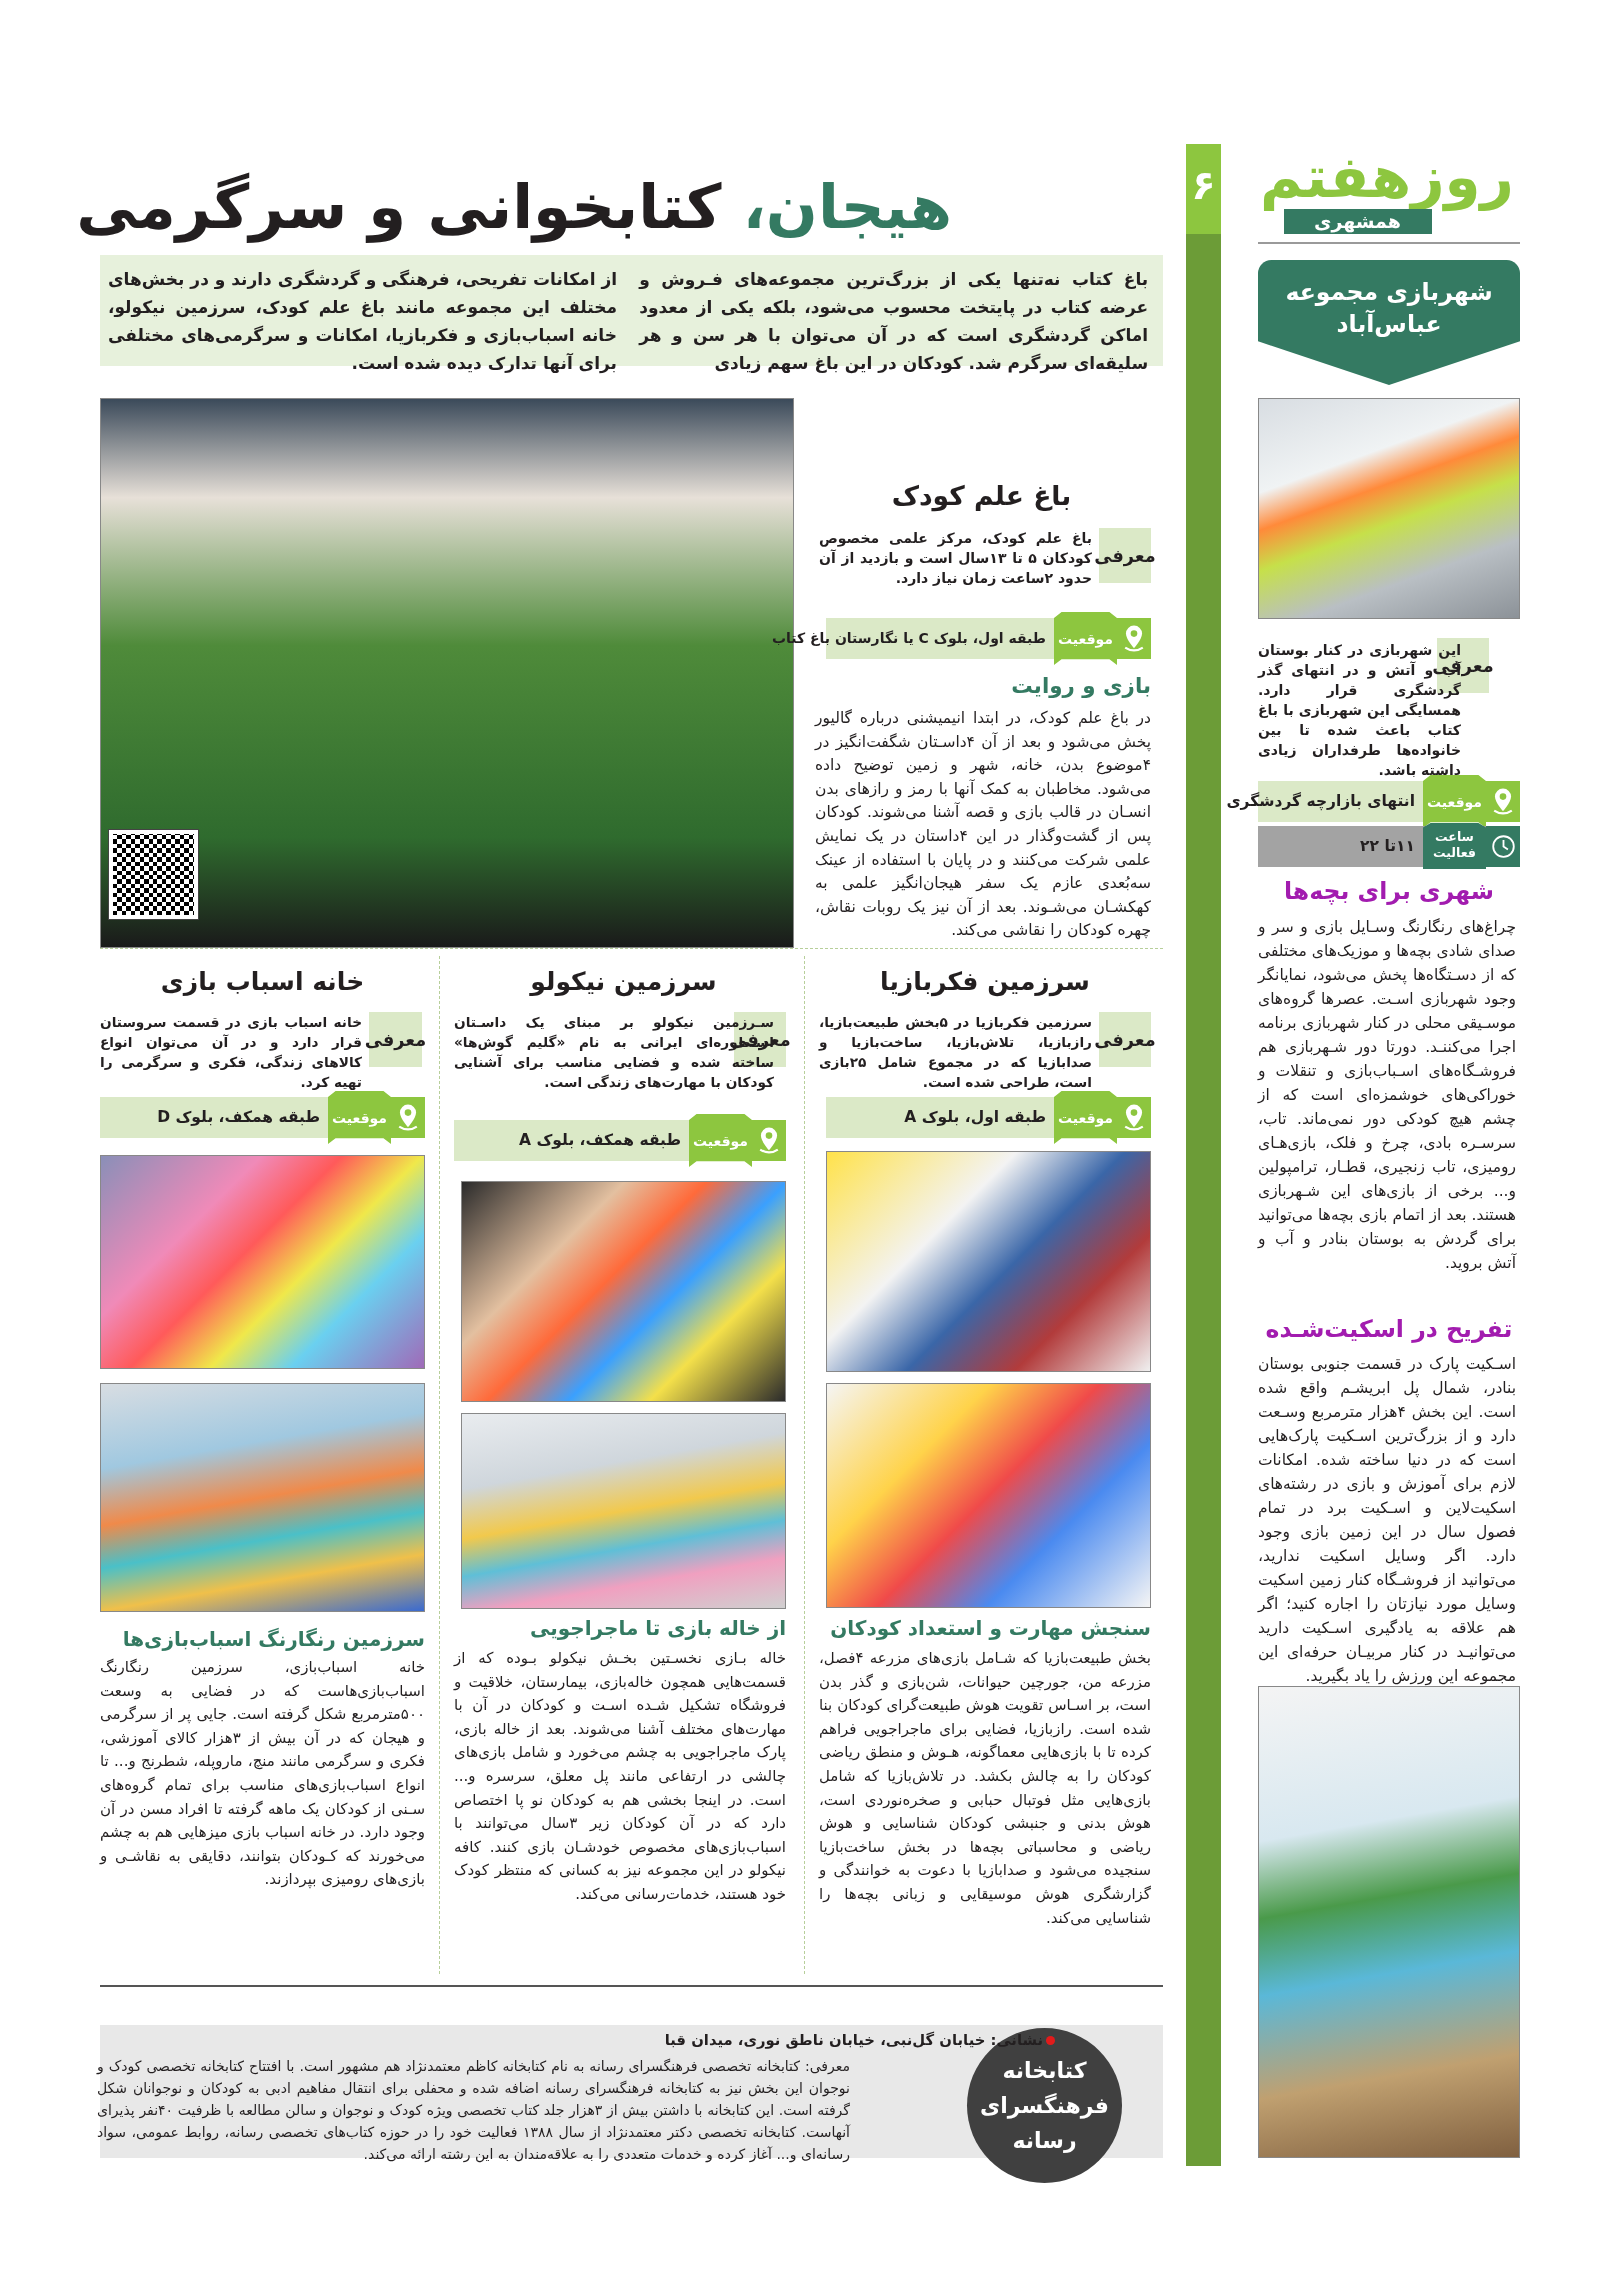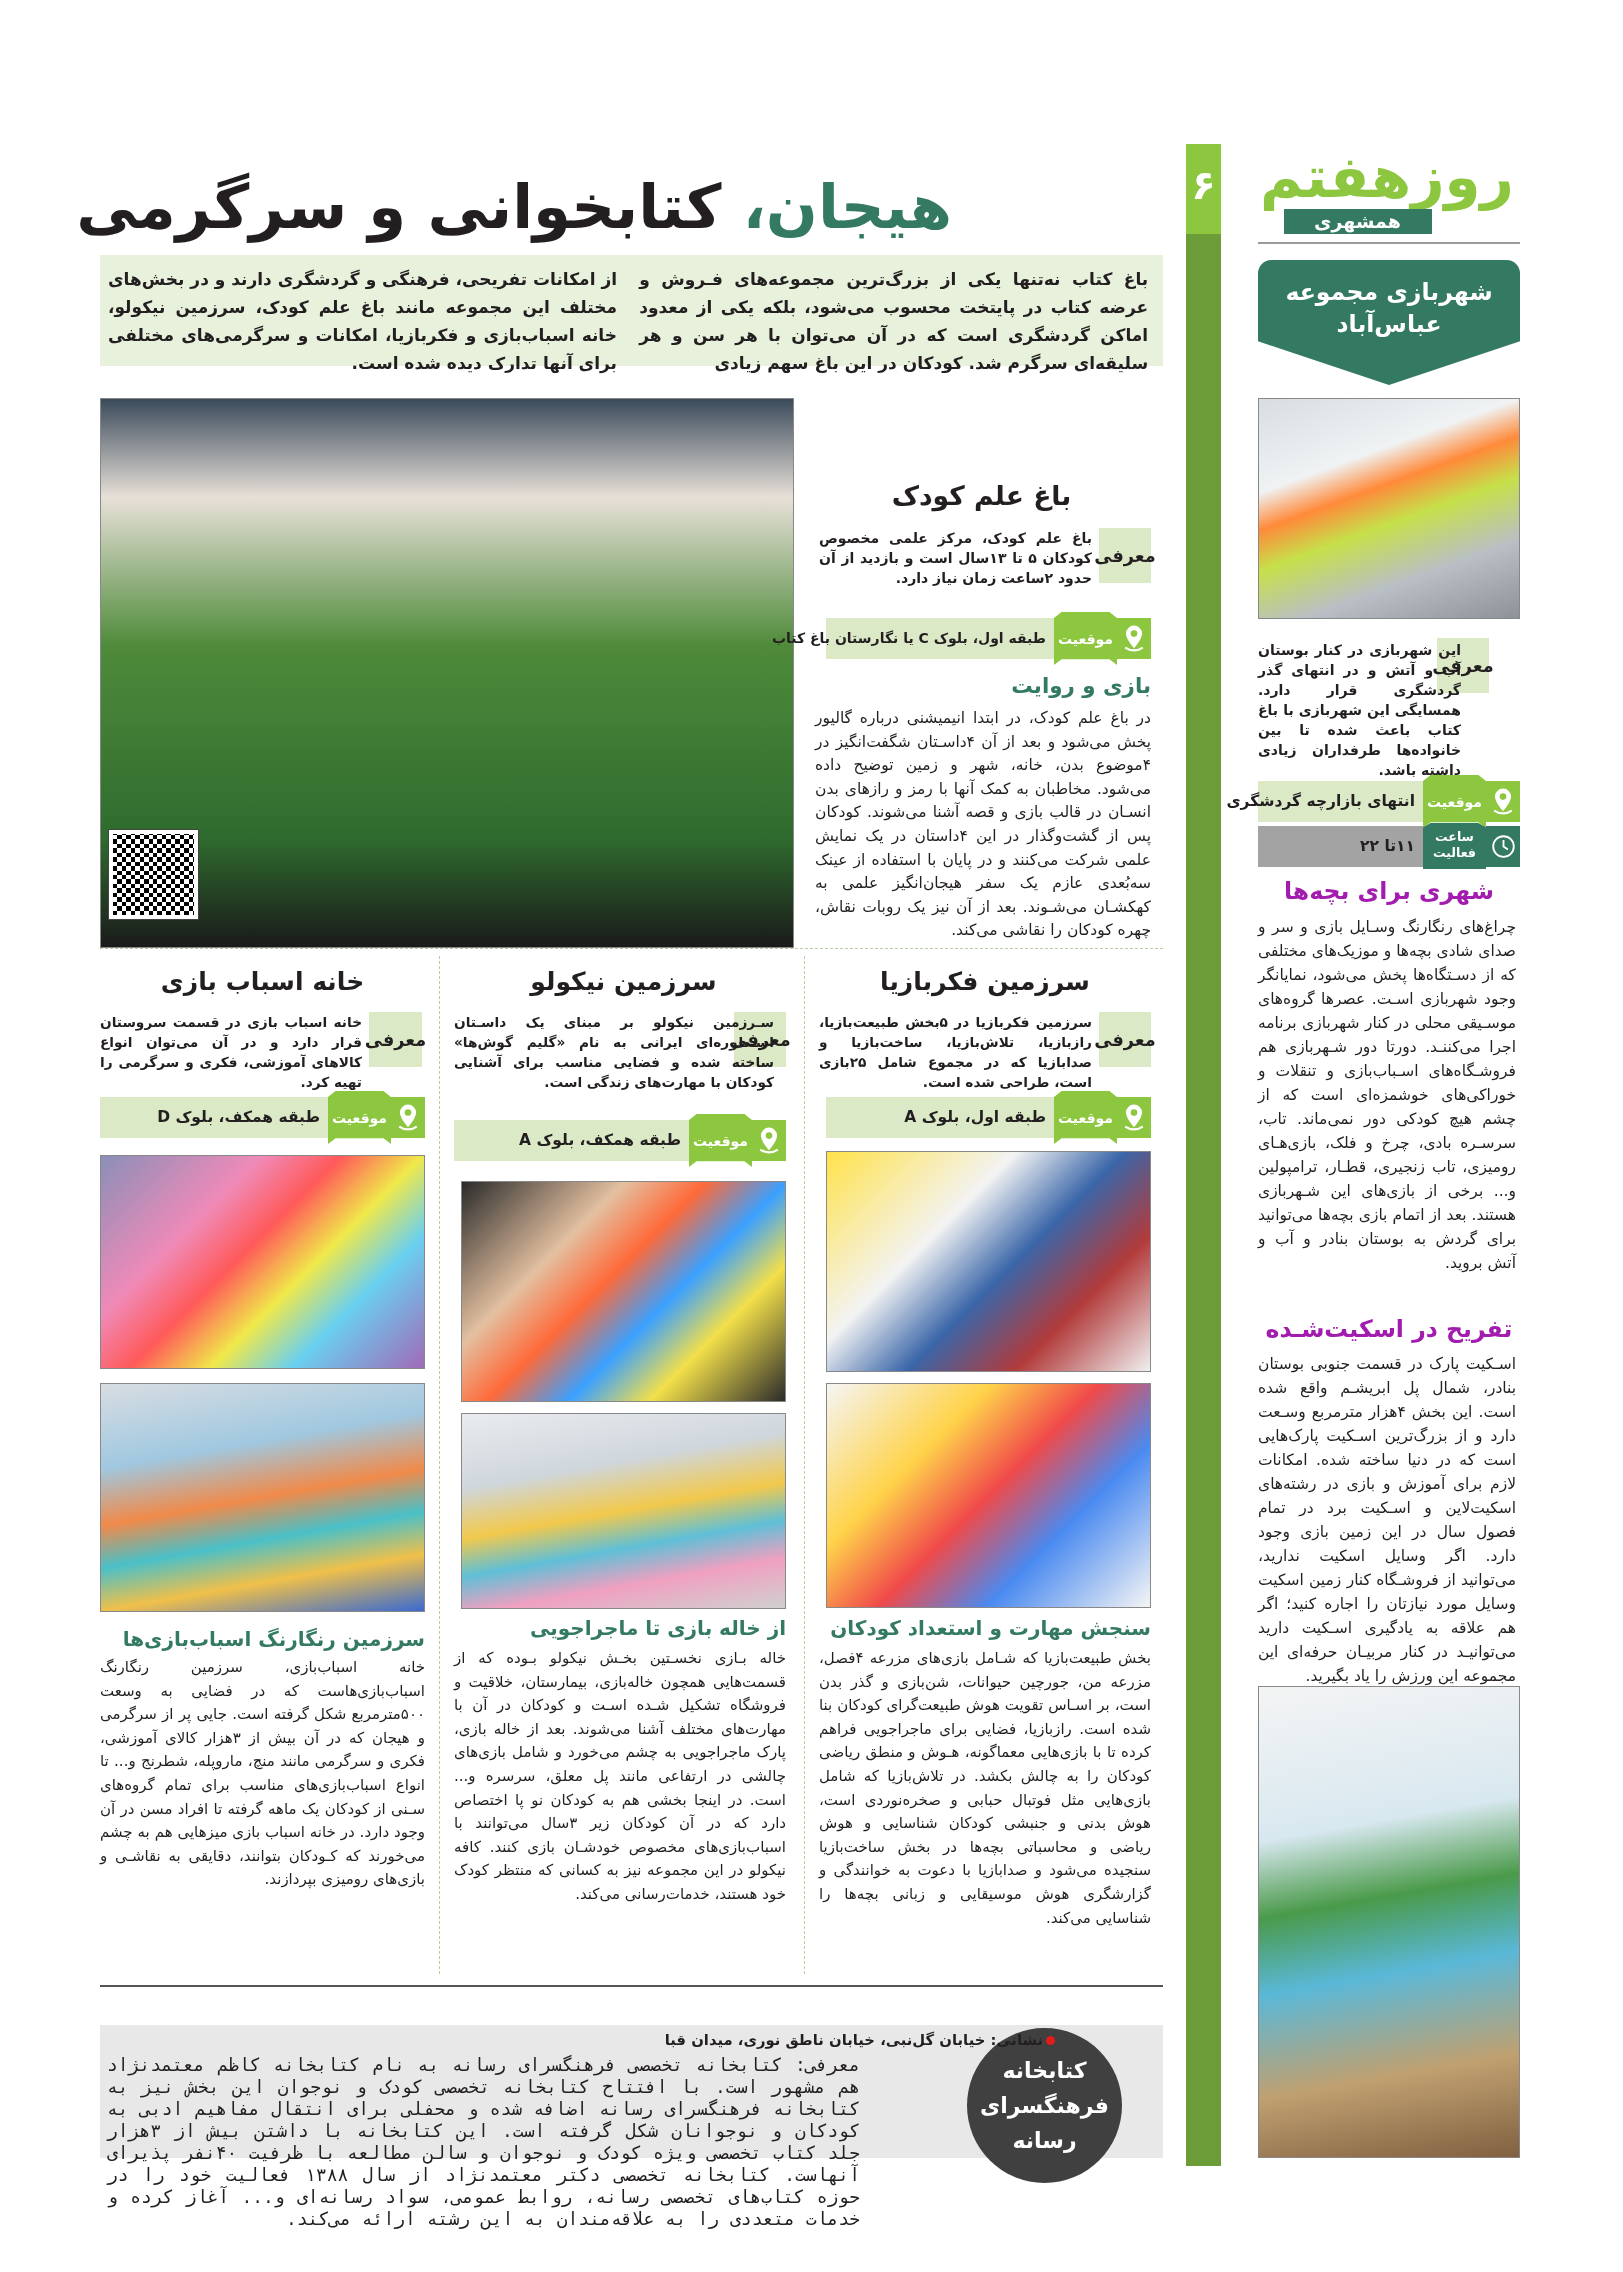--- a/index.html
+++ b/index.html
@@ -68,21 +68,21 @@
 
   .dash-h { height: 0; border-top: 1.5px dashed #b7cf9a; }
   .dash-v { width: 0; border-left: 1.5px dashed #b7cf9a; }
   .rule { height: 2.2px; background: #444; }
 
   
   .footer { left: 100px; top: 2025px; width: 1063px; height: 133px; background: #e8e8e8; }
   .footer-badge { position: absolute; left: 967px; top: 2028px; width: 155px; height: 155px; background: #404040; border-radius: 50%; color: #fff; font-weight: bold; font-size: 22px; line-height: 35px; text-align: center; padding-top: 25px; }
   .footer-addr { position: absolute; right: 568px; top: 2031px; font-size: 14.8px; font-weight: bold; white-space: nowrap; }
   .footer-addr .dot { display: inline-block; width: 8.9px; height: 8.9px; border-radius: 50%; background: #e21b1b; margin-left: 3px; }
-  .footer-text { position: absolute; left: 107px; top: 2055px; width: 753px; font-size: 18px; line-height: 22px; direction: rtl; text-align: justify; font-family: Liberation Mono, monospace; }
+  .footer-text { position: absolute; left: 97px; top: 2055px; width: 753px; font-size: 14px; line-height: 22px; direction: rtl; text-align: justify; }
 </style>
 </head>
 <body>
 
 <div class="abs logo">
   <div class="logo-main">روزهفتم</div>
   <div class="logo-sub">همشهری</div>
 </div>
 <div class="abs logo-rule"></div>
 <div class="abs side-title">شهربازی مجموعه عباس‌آباد</div>
@@ -200,21 +200,21 @@
   <div class="loc-tab">موقعیت</div>
   <div class="loc-text">طبقه همکف، بلوک A</div>
 </div>
 <div class="abs photo photo-balls" style="left:461px; top:1181px; width:325px; height:221px;"></div>
 <div class="abs photo photo-slide" style="left:461px; top:1413px; width:325px; height:196px;"></div>
 <div class="abs sub-title" style="left:454px; top:1616px; width:332px; font-size:20px;">از خاله بازی تا ماجراجویی</div>
 <div class="abs body-text" style="left:454px; top:1647px; width:332px; font-size:15px; line-height:23.6px;">خاله بـازی نخسـتین بخـش نیکولو بـوده که از قسمت‌هایی همچون خاله‌بازی، بیمارستان، خلاقیت و فروشگاه تشکیل شـده اسـت و کودکان در آن با مهارت‌های مختلف آشنا می‌شوند. بعد از خاله بازی، پارک ماجراجویی به چشم می‌خورد و شامل بازی‌های چالشی در ارتفاعی مانند پل معلق، سرسره و... است. در اینجا بخشی هم به کودکان نو پا اختصاص دارد که در آن کودکان زیر ۳سال می‌توانند با اسباب‌بازی‌های مخصوص خودشـان بازی کنند. کافه نیکولو در این مجموعه نیز به کسانی که منتظر کودک خود هستند، خدمات‌رسانی می‌کند.</div>
 
 <div class="abs sec-title" style="left:100px; top:967px; width:325px;">خانه اسباب بازی</div>
 <div class="abs marefi-label" style="left:369px; top:1012px; width:53px; height:55px;">معرفی</div>
-<div class="abs marefi-text" style="left:100px; top:1012px; width:262px; font-size:13.7px; line-height:20px;">خانه اسباب بازی در قسمت سروستان قرار دارد و در آن می‌توان انواع کالاهای آموزشی، فکری و سرگرمی را تهیه کرد.</div>
+<div class="abs marefi-text" style="left:100px; top:1012px; width:262px; font-size:13.7px; line-height:20px;">خانه اسباب بازی در قسمت سروستان قرار دارد و در آن می‌توان انواع کالاهای زندگی، فکری و سرگرمی را تهیه کرد.</div>
 <div class="abs loc-bar" style="left:100px; top:1097px; width:325px;">
   <div class="loc-pin">
     <svg width="22" height="29.5" viewBox="0 0 30 40">
         <path d="M15 2a11 11 0 0 0-11 11c0 8 11 20 11 20s11-12 11-20A11 11 0 0 0 15 2z" fill="#fff"></path>
         <circle cx="15" cy="13" r="4.5" fill="#8dc63f"></circle>
         <path d="M3 32 Q15 40 27 32" stroke="#fff" stroke-width="3" fill="none"></path>
       </svg>
   </div>
   <div class="loc-tab">موقعیت</div>
   <div class="loc-text">طبقه همکف، بلوک D</div>

